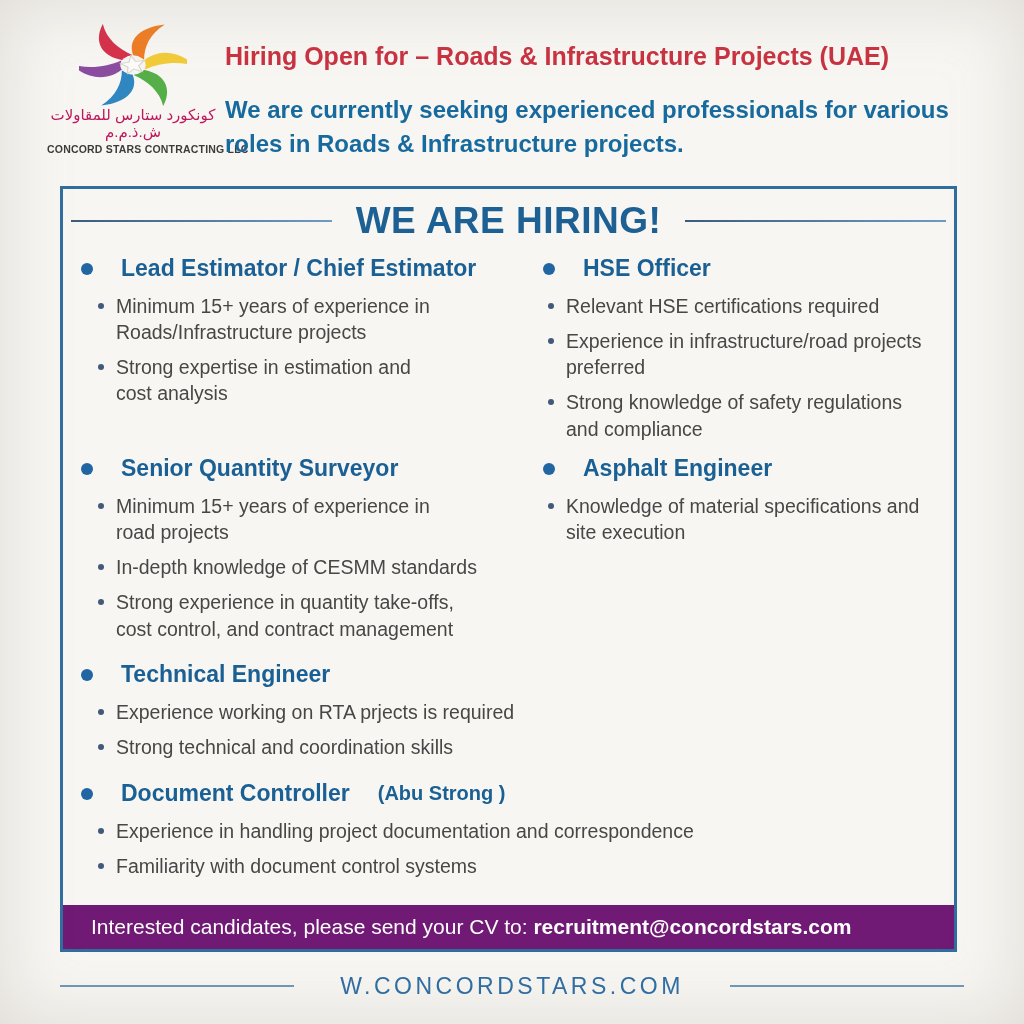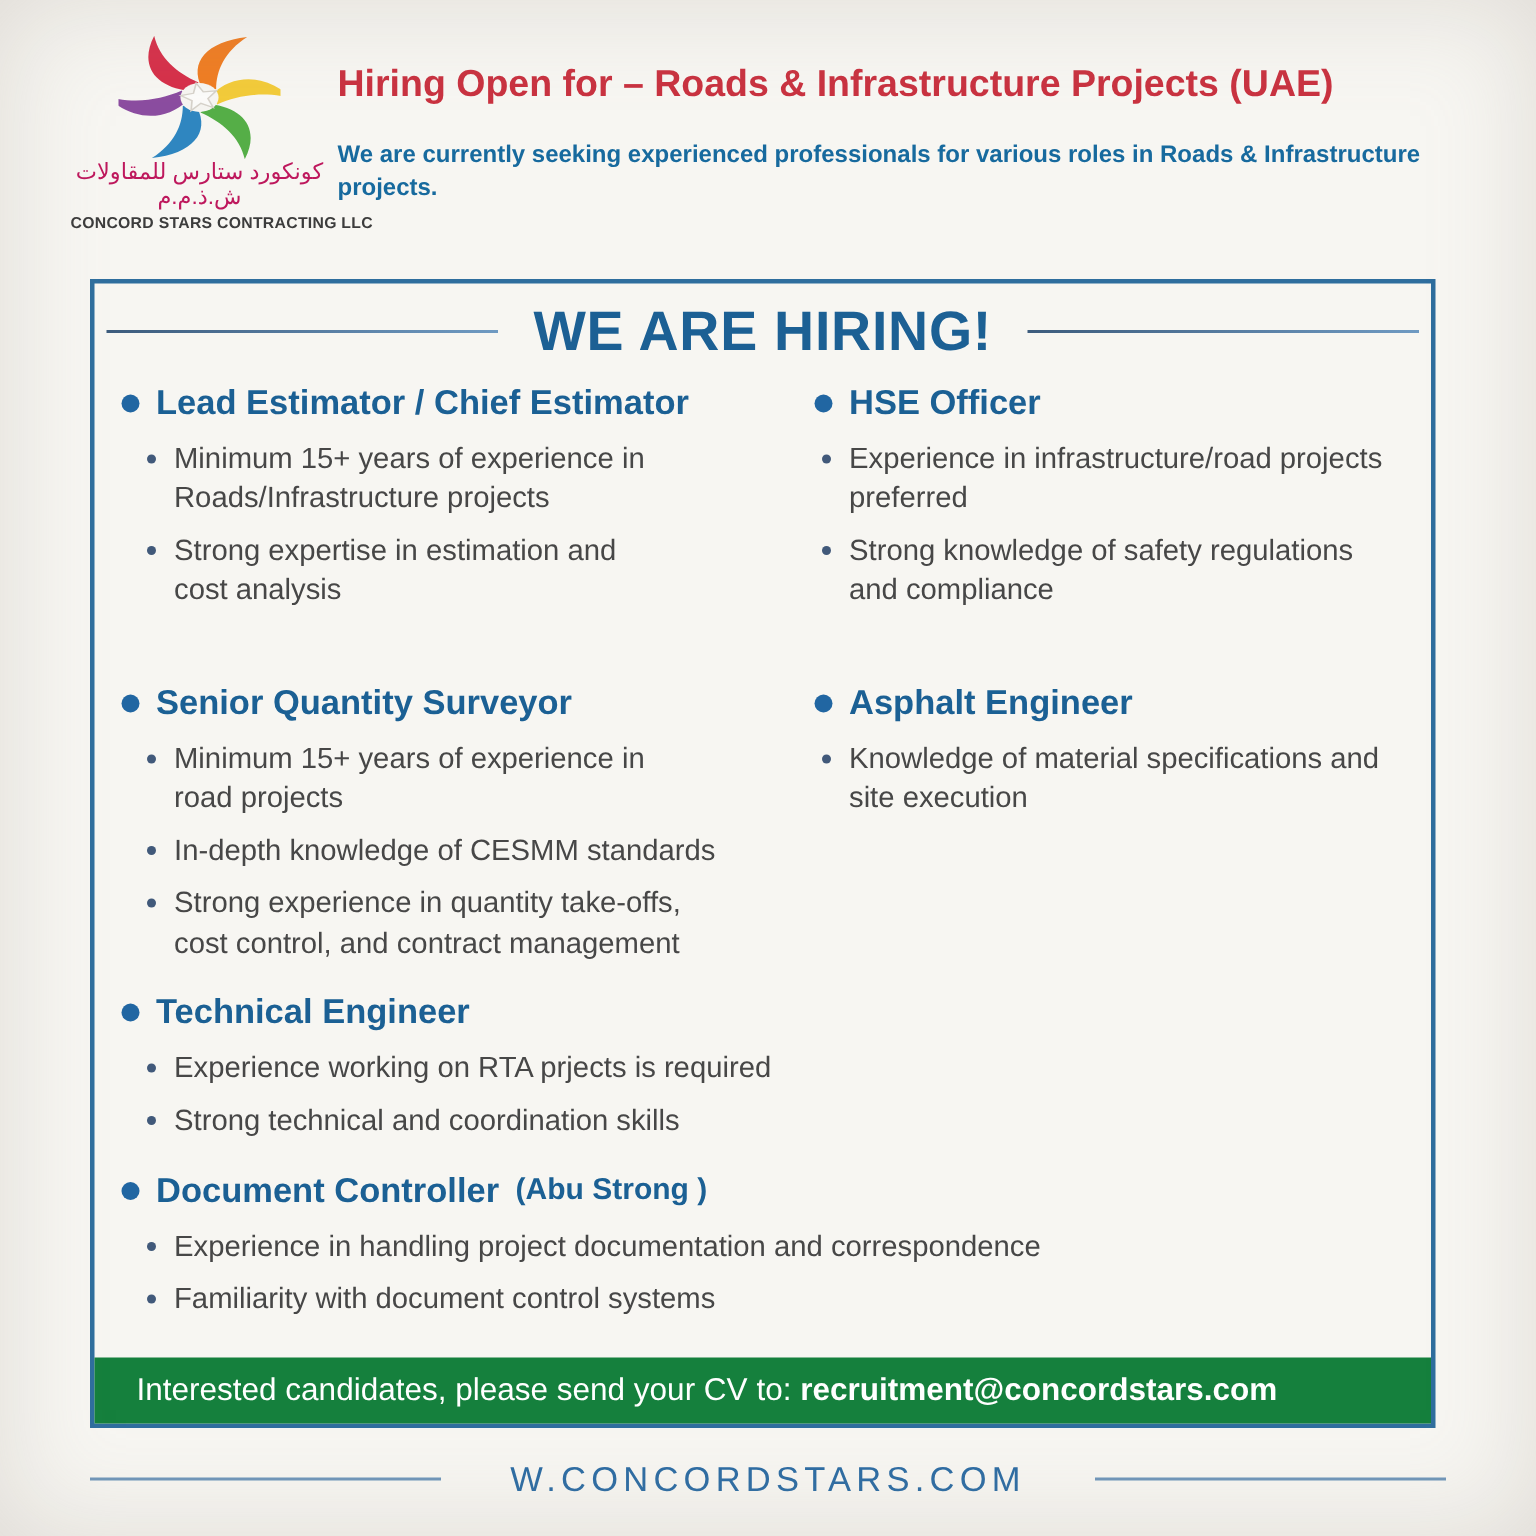--- a/index.html
+++ b/index.html
@@ -20,21 +20,21 @@
   .logo-svg{width:108px;height:82px;display:block;margin:0 auto;}
   .logo-arabic{font-size:15px;color:#be185d;margin-top:1px;line-height:1.1;}
   .logo-company{font-size:10.5px;font-weight:bold;color:#3c3c3c;margin-top:3px;white-space:nowrap;letter-spacing:.2px;}
 
   .header-title{
     position:absolute;left:225px;top:42px;margin:0;
     font-size:25px;font-weight:bold;color:#c93240;white-space:nowrap;
   }
   .header-sub{
     position:absolute;left:225px;top:93px;width:738px;margin:0;
-    font-size:16px;font-weight:bold;color:#176a9e;line-height:1.4;
+    font-size:24px;font-weight:bold;color:#176a9e;line-height:1.4;
   }
 
   
   .board{
     position:absolute;left:60px;top:186px;width:897px;height:766px;
     border:3px solid #2f6e9e;box-sizing:border-box;background:transparent;
   }
   .board-head{display:flex;align-items:center;margin-top:11px;padding:0 8px;}
   .board-head .rule{flex:1;height:2px;background:linear-gradient(90deg,#3d5c7d,#6f9ac2);}
   .board-title{
@@ -44,40 +44,40 @@
 
   .grid{
     display:grid;
     grid-template-columns:462px 1fr;
     grid-template-rows:200px 206px 119px auto;
     padding:13px 8px 0 18px;
   }
   .job{min-width:0;}
   .job.full{grid-column:1 / -1;}
   .job-title{
-    display:flex;align-items:center;gap:11px;margin:0;
+    display:flex;align-items:center;gap:28px;margin:0;
     font-size:23px;font-weight:bold;color:#1b6094;white-space:nowrap;
   }
   .job-title .dot{width:12px;height:12px;border-radius:50%;background:#2166a2;flex:none;}
   .job-title .loc{font-size:20px;font-weight:bold;color:#1b6094;}
   .job ul{list-style:none;margin:11px 0 0 14px;padding:0;}
   .col-right ul{margin-left:2px;}
   .job li{
     position:relative;padding-left:21px;margin-bottom:9px;
     font-size:19.5px;color:#474747;line-height:1.34;white-space:pre-line;
   }
   .job li::before{
     content:"";position:absolute;left:3px;top:10px;
     width:6px;height:6px;border-radius:50%;background:#41597a;
   }
 
   
   .bar{
     position:absolute;left:0;right:0;bottom:0;height:44px;
-    background:#15803d;display:flex;align-items:center;
+    background:#701a75;display:flex;align-items:center;
     padding-left:28px;color:#ffffff;font-size:21px;white-space:pre;
   }
   .bar .prefix{font-weight:normal;}
   .bar .email{font-weight:bold;}
 
   
   .footer{
     position:absolute;left:0;right:0;top:967px;height:38px;
     display:flex;align-items:center;padding:0 60px;
   }
@@ -146,20 +146,21 @@
 cost analysis</li>
         </ul>
       </article>
 
       <article class="job col-right">
         <h3 class="job-title">
           <span class="dot"></span>
           <span>HSE Officer</span>
         </h3>
         <ul>
+          <li>Relevant HSE certifications required</li>
           <li>Experience in infrastructure/road projects
 preferred</li>
           <li>Strong knowledge of safety regulations
 and compliance</li>
         </ul>
       </article>
 
       <article class="job col-left">
         <h3 class="job-title">
           <span class="dot"></span>

